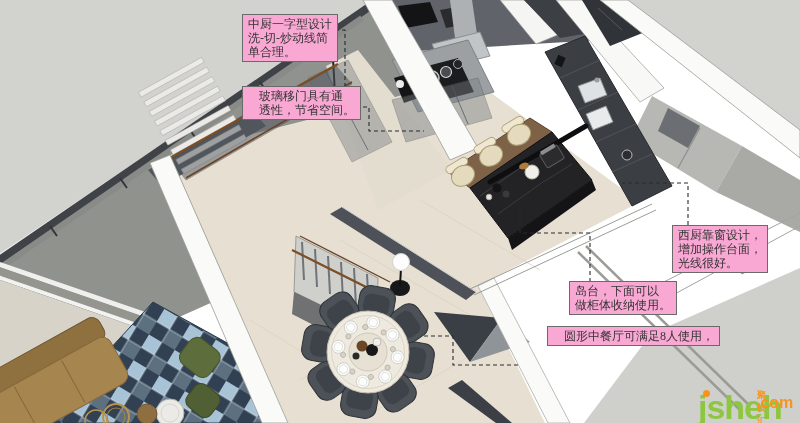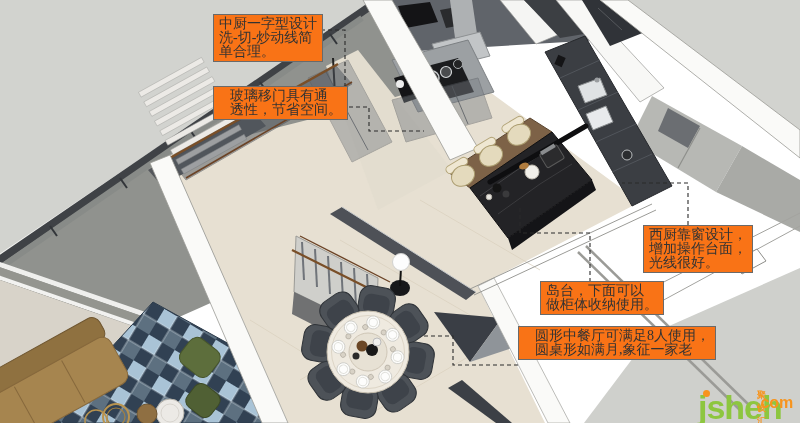--- a/index.html
+++ b/index.html
@@ -1,21 +1,21 @@
 <!DOCTYPE html>
 <html><head>
 <meta charset="utf-8">
 <style>
   html,body{margin:0;padding:0;background:#fff;}
   .stage{position:relative;width:800px;height:423px;overflow:hidden;background:#fff;
          font-family:"Liberation Sans","DejaVu Sans",sans-serif;}
   .stage svg{position:absolute;left:0;top:0;}
-  .callout{position:absolute;border:1px solid #6a6a6a;background:#f97316;padding:2px 5px;
-           font-family:"Liberation Serif","DejaVu Serif",serif;font-size:14px;line-height:14px;
-           color:#333;z-index:5;}
+  .callout{position:absolute;border:1px solid #6a6a6a;background:#f9a8d4;padding:2px 5px;
+           font-family:"Liberation Serif","DejaVu Serif",serif;font-size:12px;line-height:14px;
+           color:#333;z-index:5;margin-left:29px;}
   .callout .cl{display:block;white-space:nowrap;}
   .wm{position:absolute;z-index:6;}
   .wm-name{position:absolute;left:698px;top:388px;font-size:34px;font-weight:700;
            color:#8dc63f;letter-spacing:-1px;font-family:"Liberation Sans",sans-serif;}
   .wm-dot{position:absolute;left:703px;top:390px;width:7px;height:7px;border-radius:50%;
           background:#f7941d;}
   .wm-cn{position:absolute;left:757px;top:389px;font-size:9px;font-weight:700;color:#f7941d;}
   .wm-com{position:absolute;left:756px;top:394px;font-size:16px;font-weight:800;color:#f7941d;}
 </style>
 </head>
@@ -348,21 +348,20 @@
   <span class="cl">西厨靠窗设计，</span>
   <span class="cl">增加操作台面，</span>
   <span class="cl">光线很好。</span>
 </div>
 <div class="callout" style="left:540px;top:281px;">
   <span class="cl">岛台，下面可以</span>
   <span class="cl">做柜体收纳使用。</span>
 </div>
 <div class="callout" style="left:518px;top:326px;padding-left:16px;">
   <span class="cl">圆形中餐厅可满足8人使用，</span>
-  <span class="cl">圆桌形如满月,象征一家老</span>
 </div>
 
 <div class="wm">
   <span class="wm-name">jsheh</span>
   <span class="wm-dot"></span>
   <span class="wm-cn">聚设汇</span>
   <span class="wm-com">.com</span>
 </div>
 
 </div>

